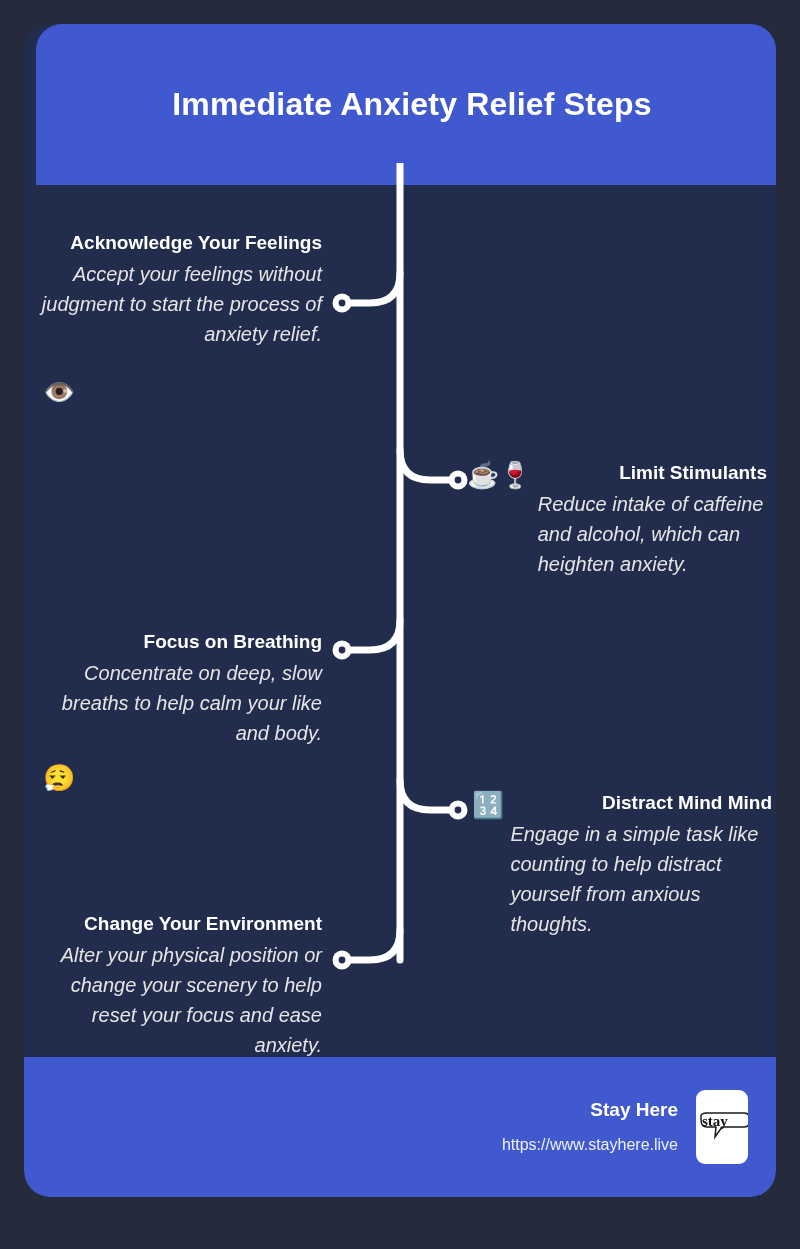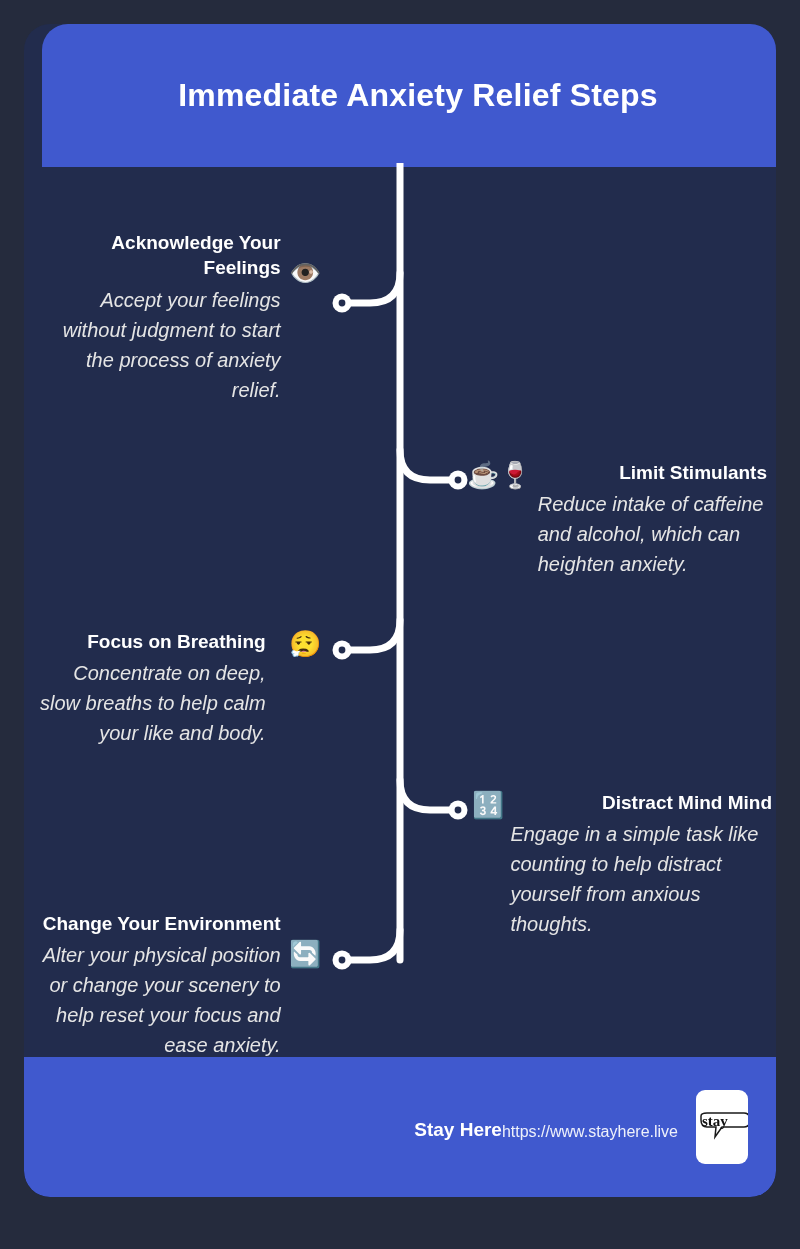--- a/index.html
+++ b/index.html
@@ -21,24 +21,24 @@
     width: 752px;
     height: 1173px;
     background: #222c4d;
     border-radius: 26px;
     overflow: hidden;
   }
 
   
   .card-header {
     position: absolute;
-    left: 18px;
+    left: 12px;
     top: 0;
     width: 752px;
-    height: 143px;
+    height: 161px;
     background: #4059ce;
     border-radius: 26px 26px 0 0;
     display: flex;
     align-items: center;
     justify-content: center;
   }
   .card-title {
     color: #ffffff;
     font-size: 32px;
     font-weight: bold;
@@ -61,21 +61,21 @@
     top: 0;
   }
 
   
   .step {
     position: absolute;
     display: flex;
     align-items: flex-start;
   }
   .step-left {
-    flex-direction: row;
+    flex-direction: column;
     justify-content: flex-end;
     text-align: right;
   }
   .step-right {
     flex-direction: row;
     justify-content: flex-start;
     text-align: left;
   }
   .step-text {
     display: flex;
@@ -117,21 +117,21 @@
     background: #4059ce;
     border-radius: 0 0 26px 26px;
     display: flex;
     align-items: center;
     justify-content: flex-end;
     padding-right: 28px;
     box-sizing: border-box;
   }
   .footer-text {
     display: flex;
-    flex-direction: row;
+    flex-direction: column;
     align-items: flex-end;
     margin-right: 18px;
   }
   .footer-brand {
     color: #ffffff;
     font-size: 19px;
     font-weight: bold;
     line-height: 1.4;
   }
   .footer-url {

